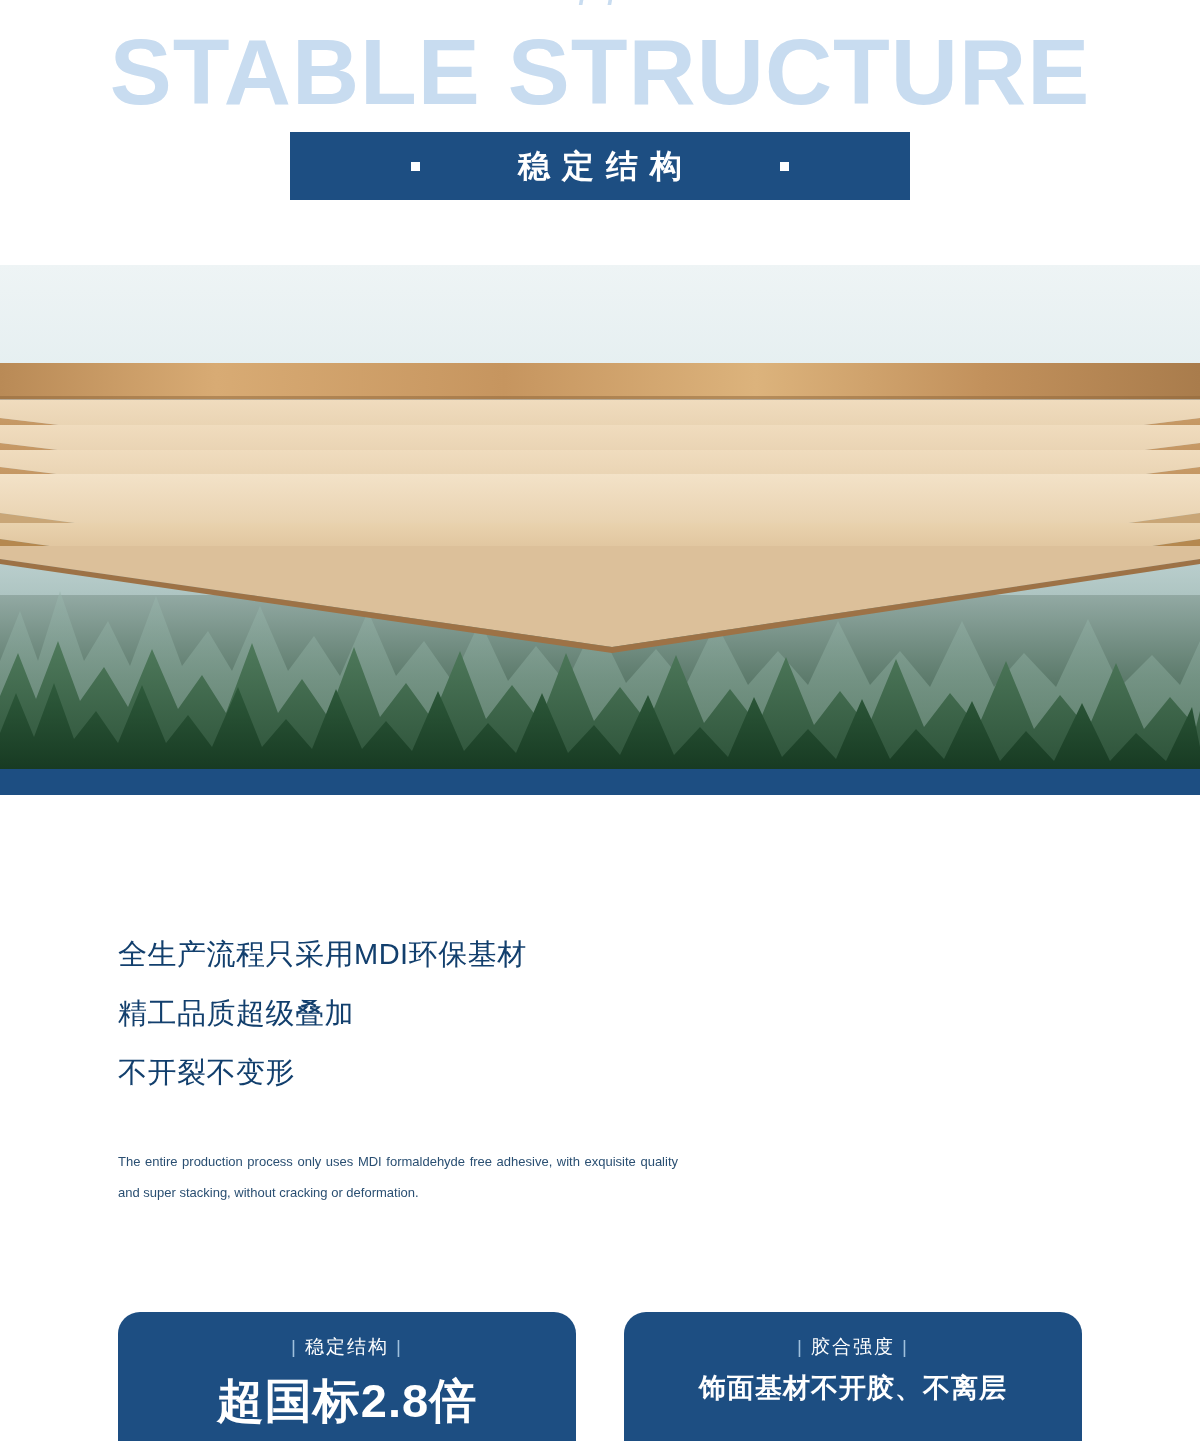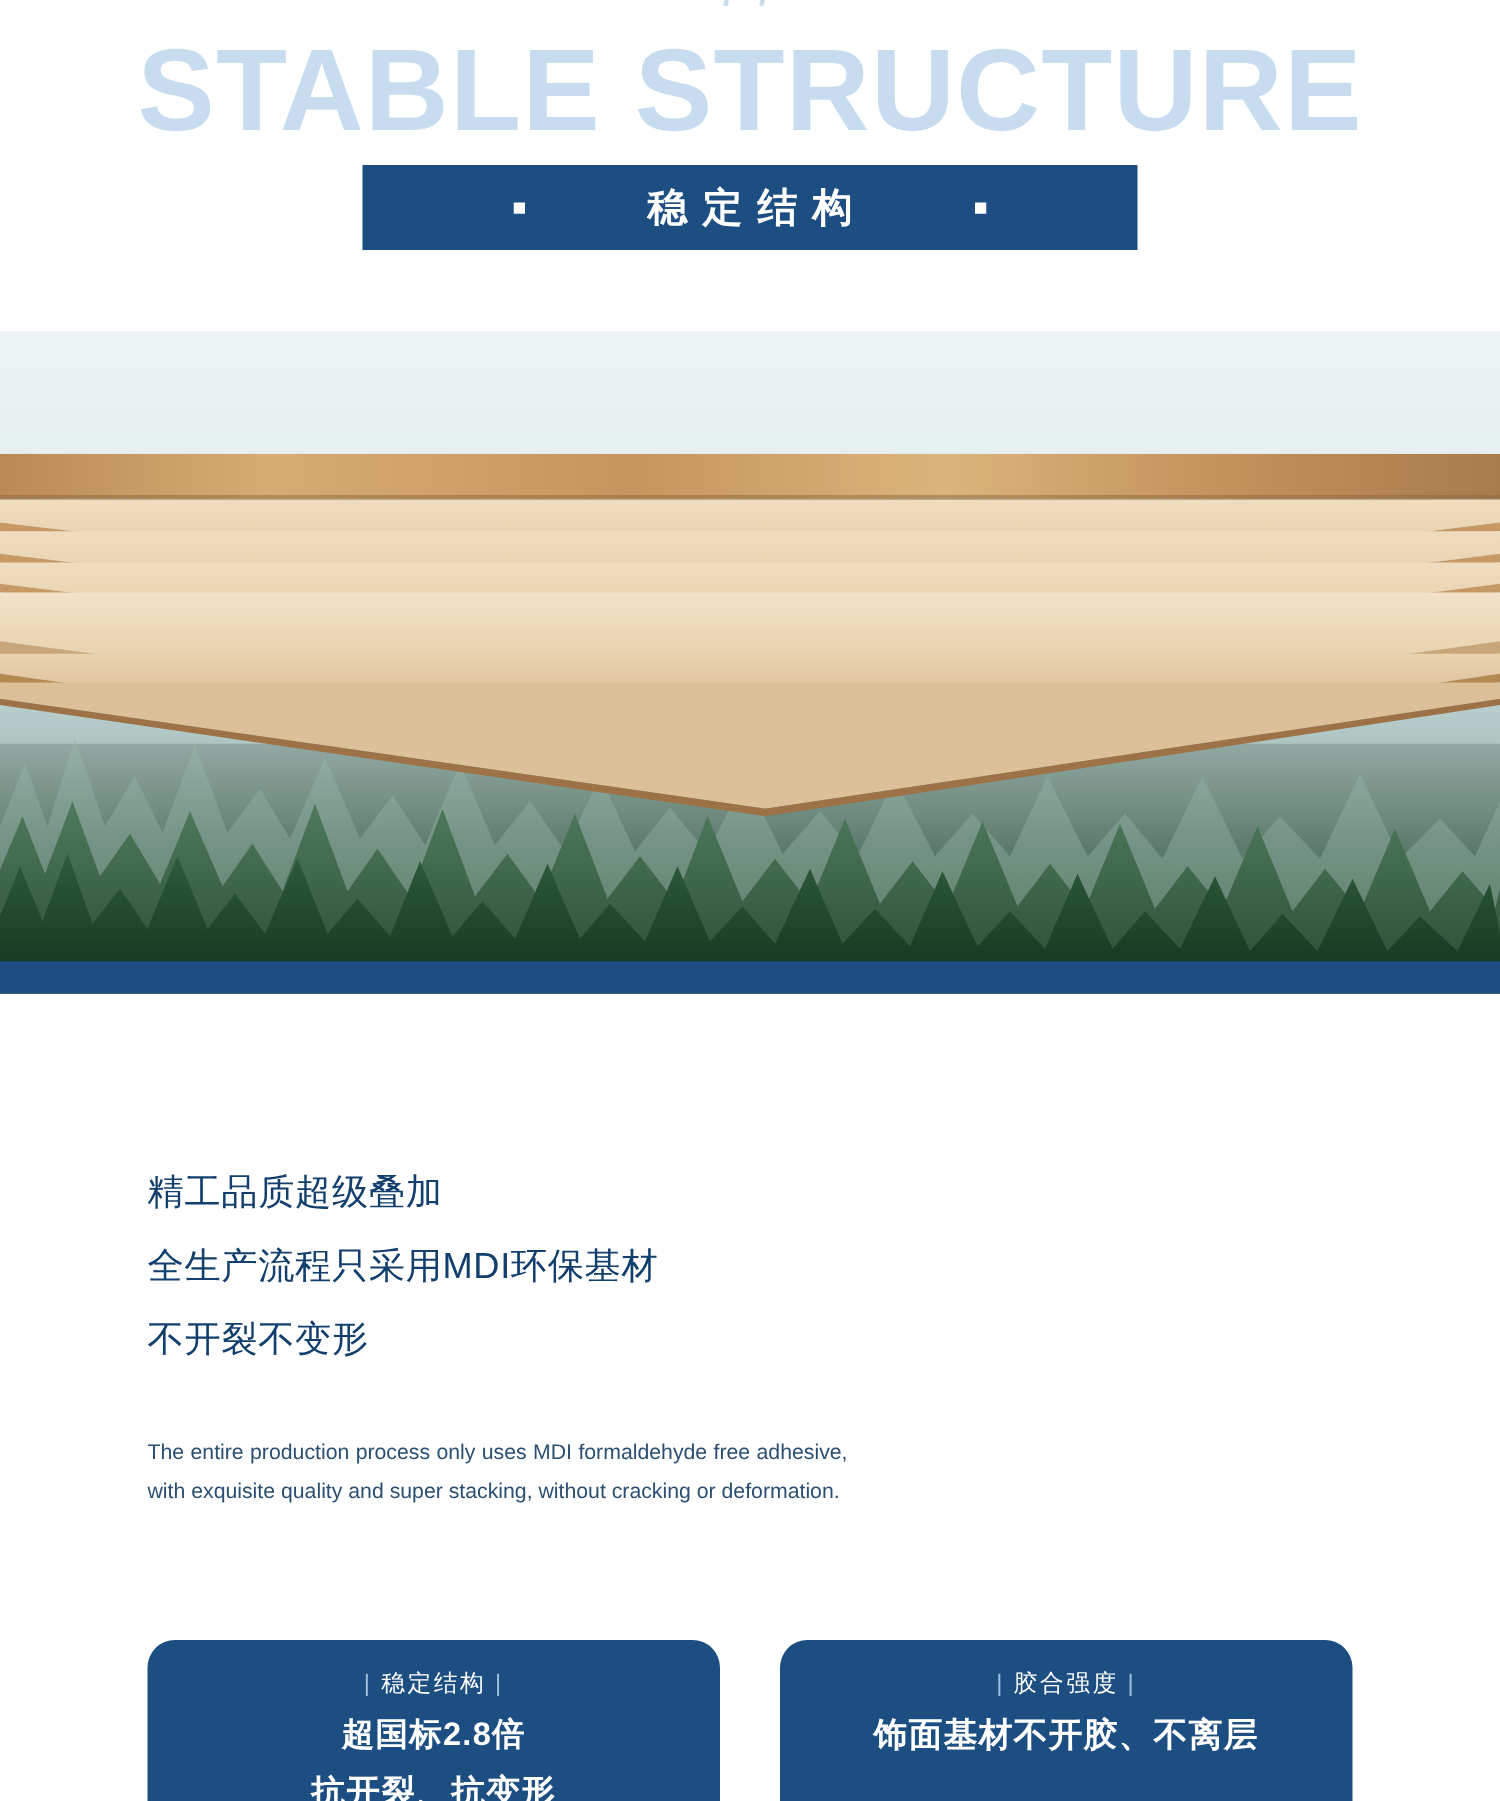--- a/index.html
+++ b/index.html
@@ -127,21 +127,21 @@
     font-size: 29px;
     line-height: 59px;
     font-weight: normal;
     letter-spacing: 0.5px;
     white-space: nowrap;
   }
   .paragraph {
     margin-top: 44px;
     width: 560px;
     color: #2a4f72;
-    font-size: 17px;
+    font-size: 13px;
     line-height: 31px;
     text-align: justify;
   }
 
   
   .cards {
     position: absolute;
     left: 118px;
     top: 1312px;
     width: 964px;
@@ -159,21 +159,21 @@
     overflow: hidden;
   }
   .card-label {
     font-size: 19px;
     letter-spacing: 2px;
     font-weight: normal;
     color: #ffffff;
   }
   .card-label .bar { color: #9fc0dd; padding: 0 7px; font-weight: normal; }
   .card-main {
-    font-size: 26px;
+    font-size: 47px;
     font-weight: bold;
     margin-top: 10px;
     letter-spacing: 1px;
   }
   .card-sub {
     font-size: 27px;
     font-weight: bold;
     margin-top: 10px;
     letter-spacing: 1px;
   }
@@ -276,22 +276,22 @@
         <path d="M0 176 L612 262 L1200 176 L1200 183 L612 270 L0 183 Z" fill="#b5884f"></path>
         <path d="M0 183 L1200 183 L1200 196 L612 284 L0 196 Z" fill="#dcc09a"></path>
         <path d="M0 196 L612 284 L1200 196 L1200 201 L612 290 L0 201 Z" fill="#9d7246"></path>
       </svg>
     </div>
 
     <div class="bottom-band"></div>
   </div>
 
   <div class="text-block">
+    <div class="headline">全生产流程只采用MDI环保基材</div>
     <div class="headline">精工品质超级叠加</div>
-    <div class="headline">全生产流程只采用MDI环保基材</div>
     <div class="headline">不开裂不变形</div>
     <div class="paragraph">The entire production process only uses MDI formaldehyde free adhesive, with exquisite quality and super stacking, without cracking or deformation.</div>
   </div>
 
   <div class="cards">
     <div class="card">
       <div class="card-label">
         <span class="bar">|</span><span>稳定结构</span><span class="bar">|</span>
       </div>
       <div class="card-main">超国标2.8倍</div>

